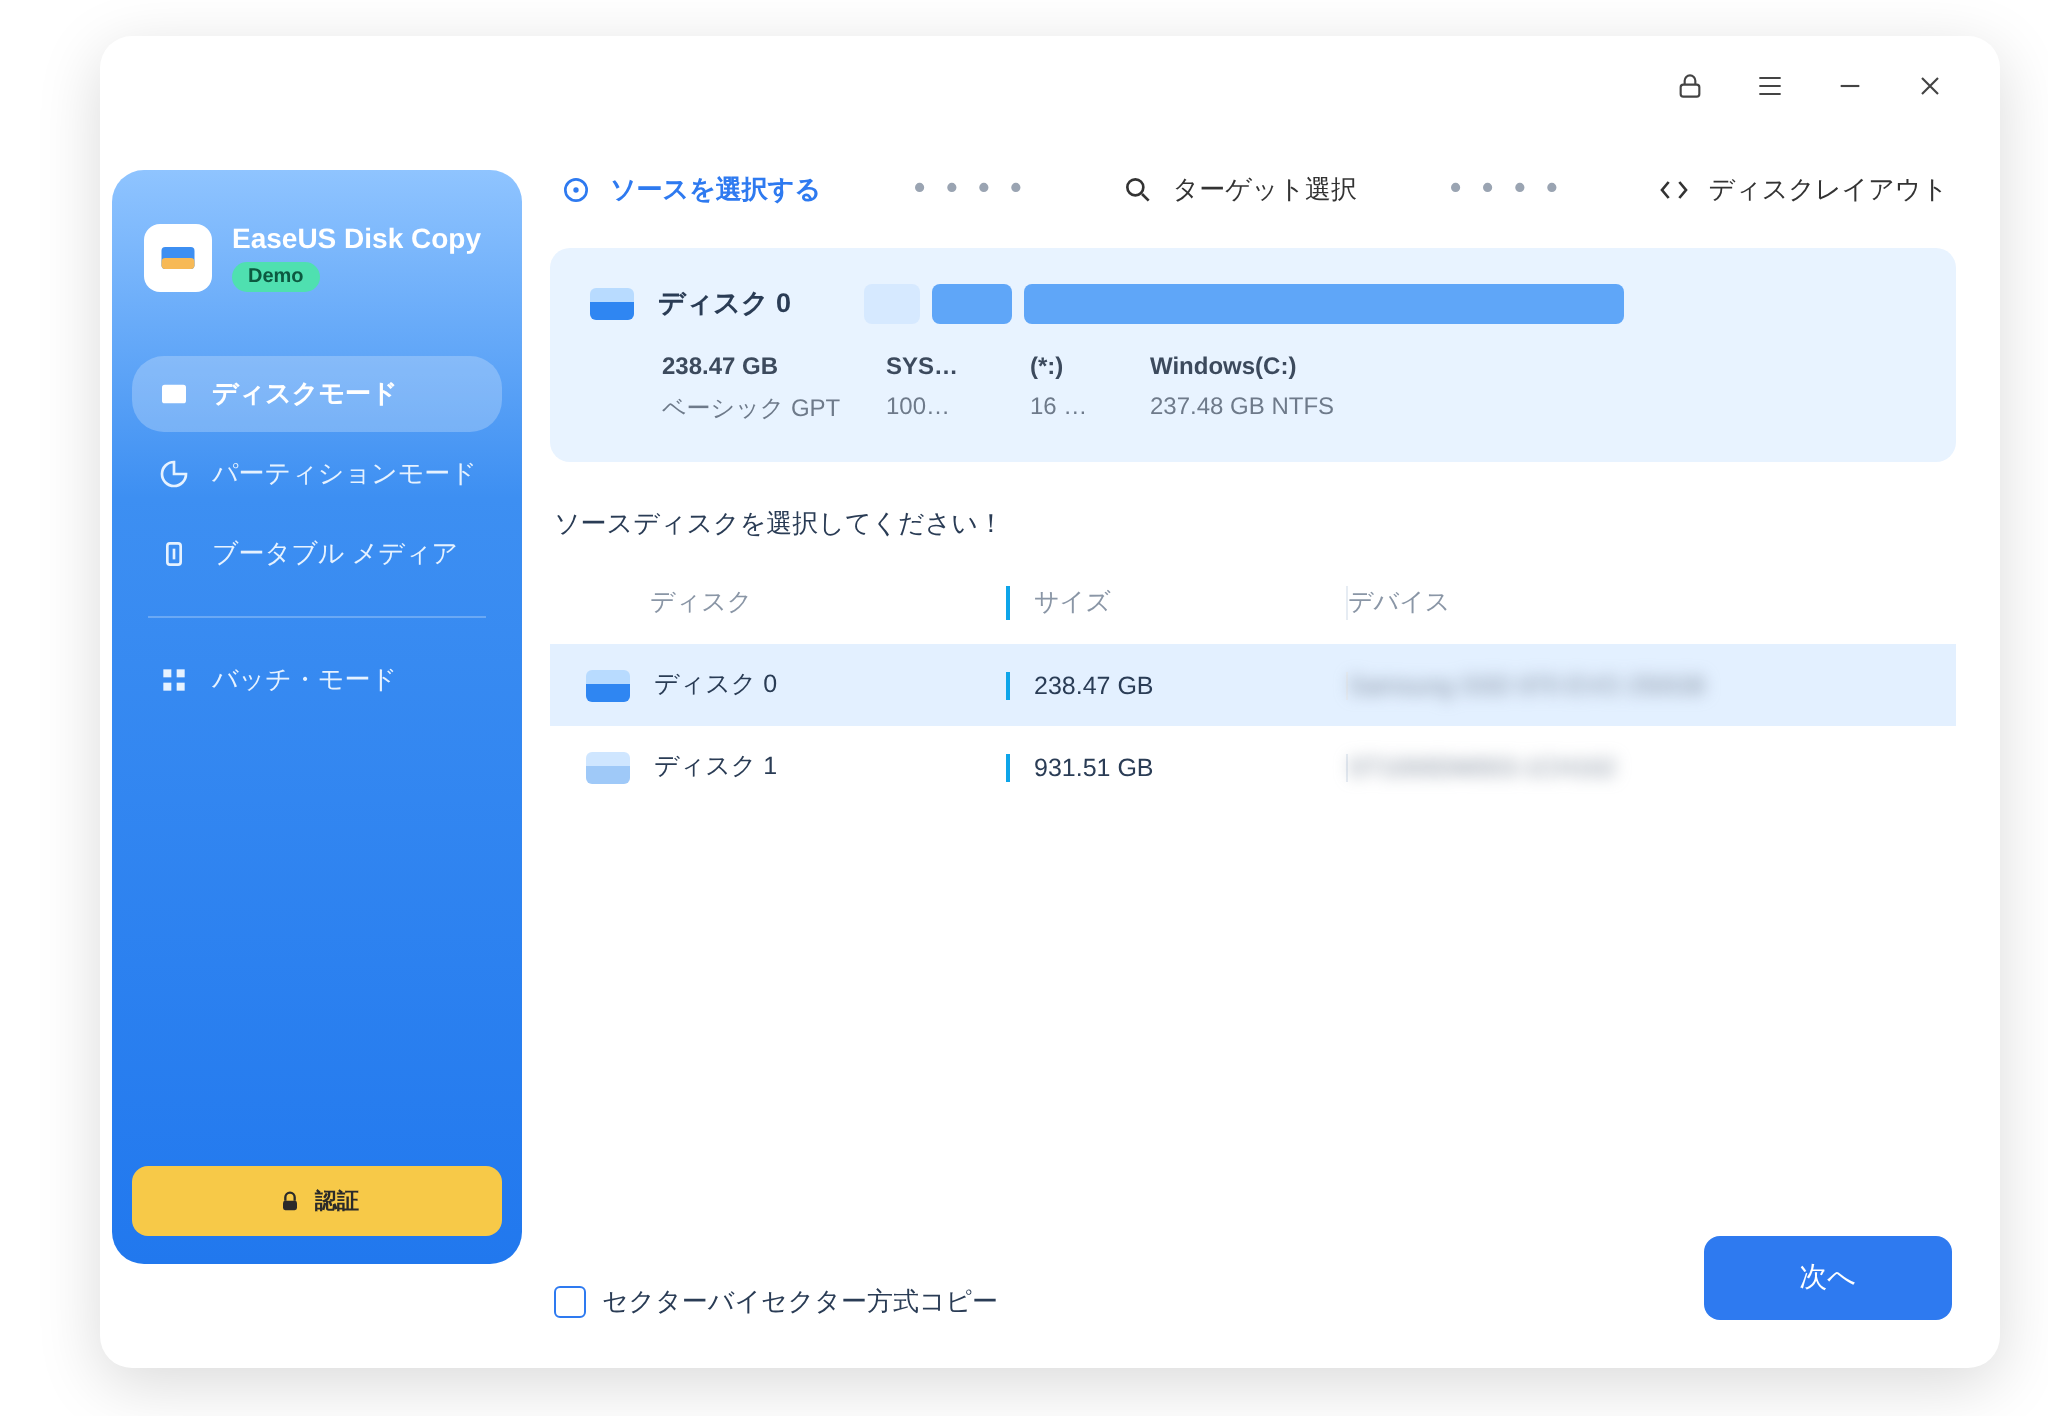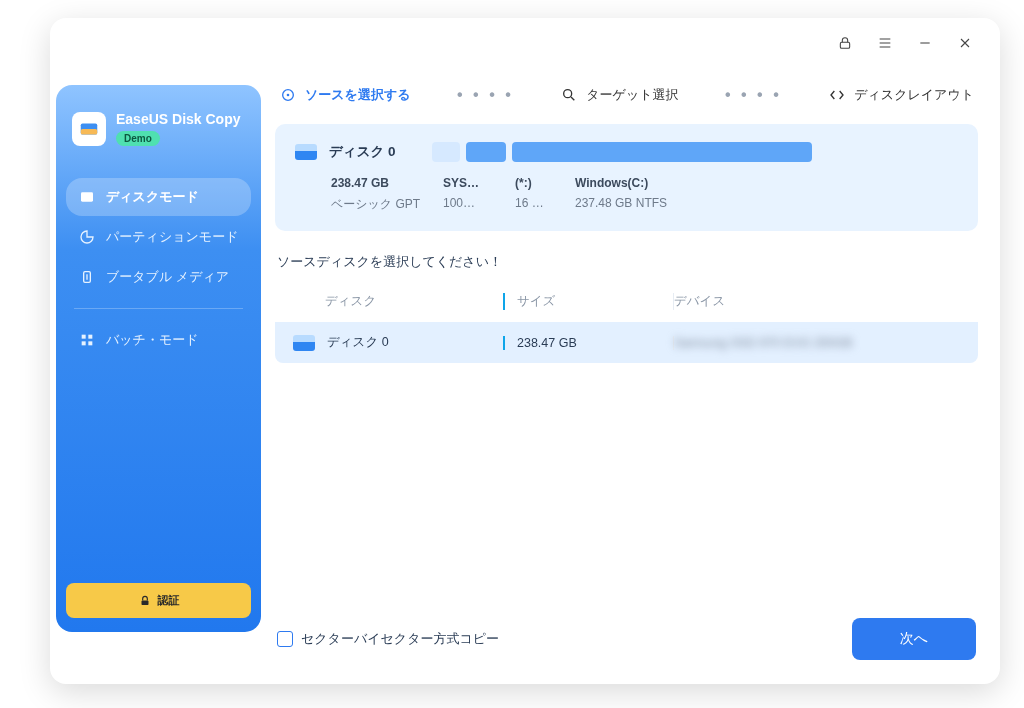--- a/index.html
+++ b/index.html
@@ -45,21 +45,21 @@
 .dtable{border-radius:8px;overflow:hidden}
 .thead,.trow{display:flex;align-items:center;padding:12px 18px;font-size:12.5px}
 .thead{color:#8a96a6}
 .trow{color:#2a3c55;cursor:pointer}
 .trow.selected{background:#e3f0ff}
 .col-n{flex:0 0 210px;display:flex;align-items:center;gap:12px}
 .col-s{flex:0 0 170px;border-left:2px solid #0ea5e9;padding-left:12px}
 .col-d{flex:1;border-left:1px solid #e6ecf3;padding-left:0}
 .thead .col-n{padding-left:32px}
 .blurred{filter:blur(4px);color:#7c8899}
-.bottom{margin-top:auto;display:flex;align-items:center;justify-content:space-between;padding:8px 2px 2px 2px}
+.bottom{margin-top:auto;display:flex;align-items:flex-end;justify-content:space-between;padding:8px 2px 2px 2px}
 .chk{display:flex;align-items:center;gap:8px;font-size:13px;color:#2a3c55;cursor:pointer}
 .chk-box{width:16px;height:16px;border:1.6px solid #2e7af0;border-radius:3px}
 .next-btn{background:#2e7af0;color:#ffffff;border:none;border-radius:8px;padding:12px 48px;font-size:14px;font-weight:400;cursor:pointer}
 </style>
 </head>
 <body>
 
 <div class="window">
 
   <div class="titlebar">
@@ -222,20 +222,28 @@
         <div class="col-d">デバイス</div>
       </div>
       <div class="trow selected">
         <div class="col-n">
             <div class="disk-ic"></div>
             <span>ディスク 0</span>
           </div>
         <div class="col-s">238.47 GB</div>
         <div class="col-d"><span class="blurred">Samsung SSD 970 EVO 250GB</span></div>
       </div>
+      <div class="trow">
+        <div class="col-n">
+            <div class="disk-ic" style="background:linear-gradient(#cfe6ff 45%,#9fc9f8 45%)"></div>
+            <span>ディスク 1</span>
+          </div>
+        <div class="col-s">931.51 GB</div>
+        <div class="col-d"><span class="blurred">ST1000DM003-1CH162</span></div>
+      </div>
     </div>
 
     <div class="bottom">
       <label class="chk">
         <span class="chk-box"></span>
         <span>セクターバイセクター方式コピー</span>
       </label>
       <button class="next-btn">次へ</button>
     </div>
 

